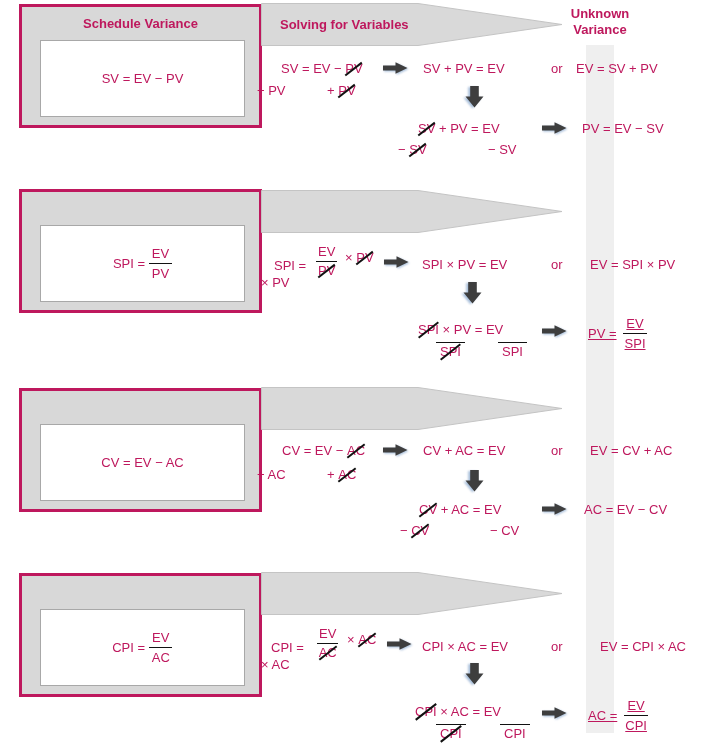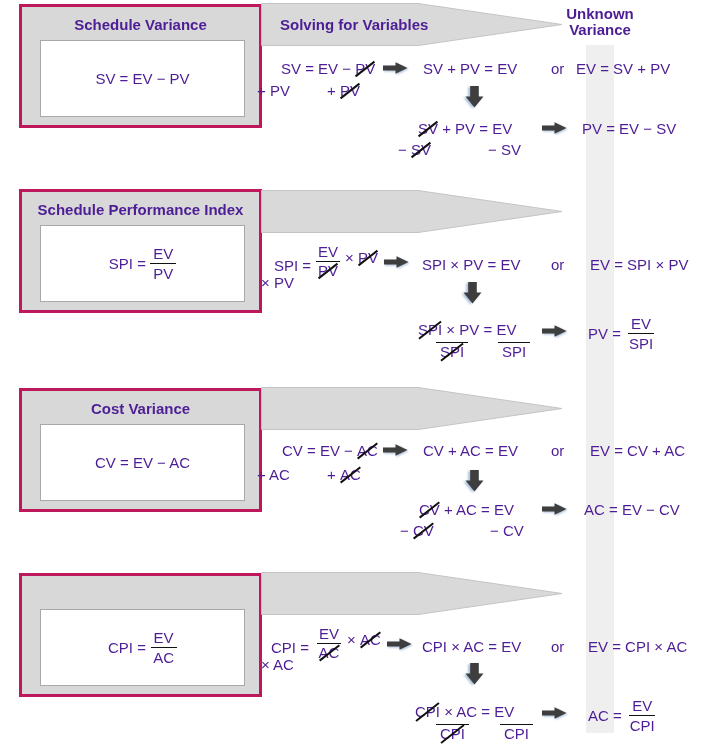--- a/index.html
+++ b/index.html
@@ -1,38 +1,38 @@
 <!DOCTYPE html>
 <html><head>
 <meta charset="utf-8">
 <style>
   html,body{margin:0;padding:0;background:#fff;}
   #root{position:relative;width:702px;height:753px;background:#ffffff;
-        font-family:"Liberation Sans",sans-serif;font-size:15px;color:#4c1d95;overflow:hidden;}
+        font-family:"Liberation Sans",sans-serif;font-size:13px;color:#be185d;overflow:hidden;}
   .sec{position:absolute;left:0;width:702px;height:196px;}
   .fbox{position:absolute;left:19px;width:243px;height:124px;background:#d8d8d8;
         border:3px solid #be185d;box-sizing:border-box;}
   .ftitle{position:absolute;top:9px;left:0;right:0;text-align:center;font-weight:bold;}
   .finner{position:absolute;left:18px;top:33px;width:205px;height:77px;background:#ffffff;
           border:1px solid #a8a8a8;box-sizing:border-box;
           display:flex;align-items:center;justify-content:center;white-space:nowrap;}
   .banner{position:absolute;left:261px;}
   .banner-label{position:absolute;left:261px;width:302px;height:43px;display:flex;align-items:center;
           padding-left:19px;box-sizing:border-box;font-weight:bold;white-space:nowrap;}
   .eq{position:absolute;white-space:nowrap;line-height:17px;}
   .cx{position:relative;display:inline-block;}
   .cx::after{content:"";position:absolute;left:-2px;right:-2px;top:46%;
              border-top:2px solid #111;transform:rotate(-38deg);}
   .arrow{position:absolute;line-height:0;}
   .ar-r{filter:drop-shadow(1.5px 1.5px 0.8px rgba(150,178,210,0.85));}
   .ar-d{filter:drop-shadow(-1.5px 1.5px 0.8px rgba(150,178,210,0.85));}
   .vfrac{display:inline-flex;flex-direction:column;align-items:center;line-height:17px;}
   .vfrac .vnum{border-bottom:1.5px solid #111;padding:0 3px 1px;}
   .vfrac .vden{padding:1px 3px 0;}
-  .frow{position:absolute;display:flex;align-items:center;gap:5px;white-space:nowrap;}
+  .frow{position:absolute;display:flex;align-items:center;gap:5px;white-space:nowrap;text-decoration:underline;}
   .hfrac{position:absolute;display:inline-flex;flex-direction:column;align-items:center;
          white-space:nowrap;line-height:17px;}
   .hfrac .vnum{border-bottom:1.5px solid #111;padding:0 2px 1px;}
   .hden{position:absolute;border-top:1.5px solid #111;padding:1px 4px 0;
         white-space:nowrap;line-height:16px;}
   .band{position:absolute;left:586px;top:45px;width:28px;height:688px;background:#efefef;}
   .unknown{position:absolute;left:558px;top:6px;width:84px;text-align:center;
            font-weight:bold;line-height:16px;}
 </style>
 </head>
@@ -79,21 +79,20 @@
           <path d="M0 4.6 H12.5 V1.2 L24.5 7 L12.5 12.8 V9.4 H0 Z" fill="#3e3e3e"></path>
         </svg></span>
     <span class="eq" style="left:582px;top:120px">PV = EV − SV</span>
 
     <span class="eq" style="left:398px;top:141px"><span>− </span><span class="cx">SV</span></span>
     <span class="eq" style="left:488px;top:141px">− SV</span>
   </div>
 
   <div class="sec" style="top:186px">
     <div class="fbox" style="top:3px">
-      <div class="ftitle">Schedule Performance Index</div>
       <div class="finner">
         <span>SPI =</span>&nbsp;<span class="vfrac">
             <span class="vnum">EV</span>
             <span class="vden">PV</span>
           </span>
       </div>
     </div>
     <svg class="banner" style="top:4px" width="302" height="43" viewBox="0 0 302 43">
       <polygon points="0.5,0.5 157,0.5 301,21.5 157,42.5 0.5,42.5" fill="#d9d9d9" stroke="#c4c4c4"></polygon>
     </svg>
@@ -128,21 +127,20 @@
         <span>PV =</span>
         <span class="vfrac">
           <span class="vnum">EV</span>
           <span class="vden">SPI</span>
         </span>
       </span>
   </div>
 
   <div class="sec" style="top:382px">
     <div class="fbox" style="top:6px">
-      <div class="ftitle">Cost Variance</div>
       <div class="finner">
         <span>CV = EV − AC</span>
       </div>
     </div>
     <svg class="banner" style="top:5px" width="302" height="43" viewBox="0 0 302 43">
       <polygon points="0.5,0.5 157,0.5 301,21.5 157,42.5 0.5,42.5" fill="#d9d9d9" stroke="#c4c4c4"></polygon>
     </svg>
 
     <span class="eq" style="left:282px;top:60px"><span>CV = EV − </span><span class="cx">AC</span></span>
     <span class="arrow ar-r" style="left:383px;top:61px"><svg width="25" height="14" viewBox="0 0 25 14">
@@ -188,21 +186,21 @@
         <span class="cx">AC</span>
       </span>
     <span class="eq" style="left:347px;top:63px"><span>× </span><span class="cx">AC</span></span>
     <span class="eq" style="left:261px;top:88px">× AC</span>
 
     <span class="arrow ar-r" style="left:387px;top:69px"><svg width="25" height="14" viewBox="0 0 25 14">
           <path d="M0 4.6 H12.5 V1.2 L24.5 7 L12.5 12.8 V9.4 H0 Z" fill="#3e3e3e"></path>
         </svg></span>
     <span class="eq" style="left:422px;top:70px">CPI × AC = EV</span>
     <span class="eq" style="left:551px;top:70px">or</span>
-    <span class="eq" style="left:588px;top:70px">EV = CPI × AC</span>
+    <span class="eq" style="left:600px;top:70px">EV = CPI × AC</span>
 
     <span class="arrow ar-d" style="left:465px;top:95px"><svg width="19" height="22" viewBox="0 0 19 22">
           <path d="M5.2 0 H13.8 V10.5 H18.5 L9.5 21.5 L0.5 10.5 H5.2 Z" fill="#3e3e3e"></path>
         </svg></span>
 
     <span class="eq" style="left:415px;top:135px"><span class="cx">CPI</span><span> × AC = </span><span>EV</span></span>
     <span class="hden" style="left:436px;top:156px"><span class="cx">CPI</span></span>
     <span class="hden" style="left:500px;top:156px">CPI</span>
 
     <span class="arrow ar-r" style="left:542px;top:138px"><svg width="25" height="14" viewBox="0 0 25 14">

